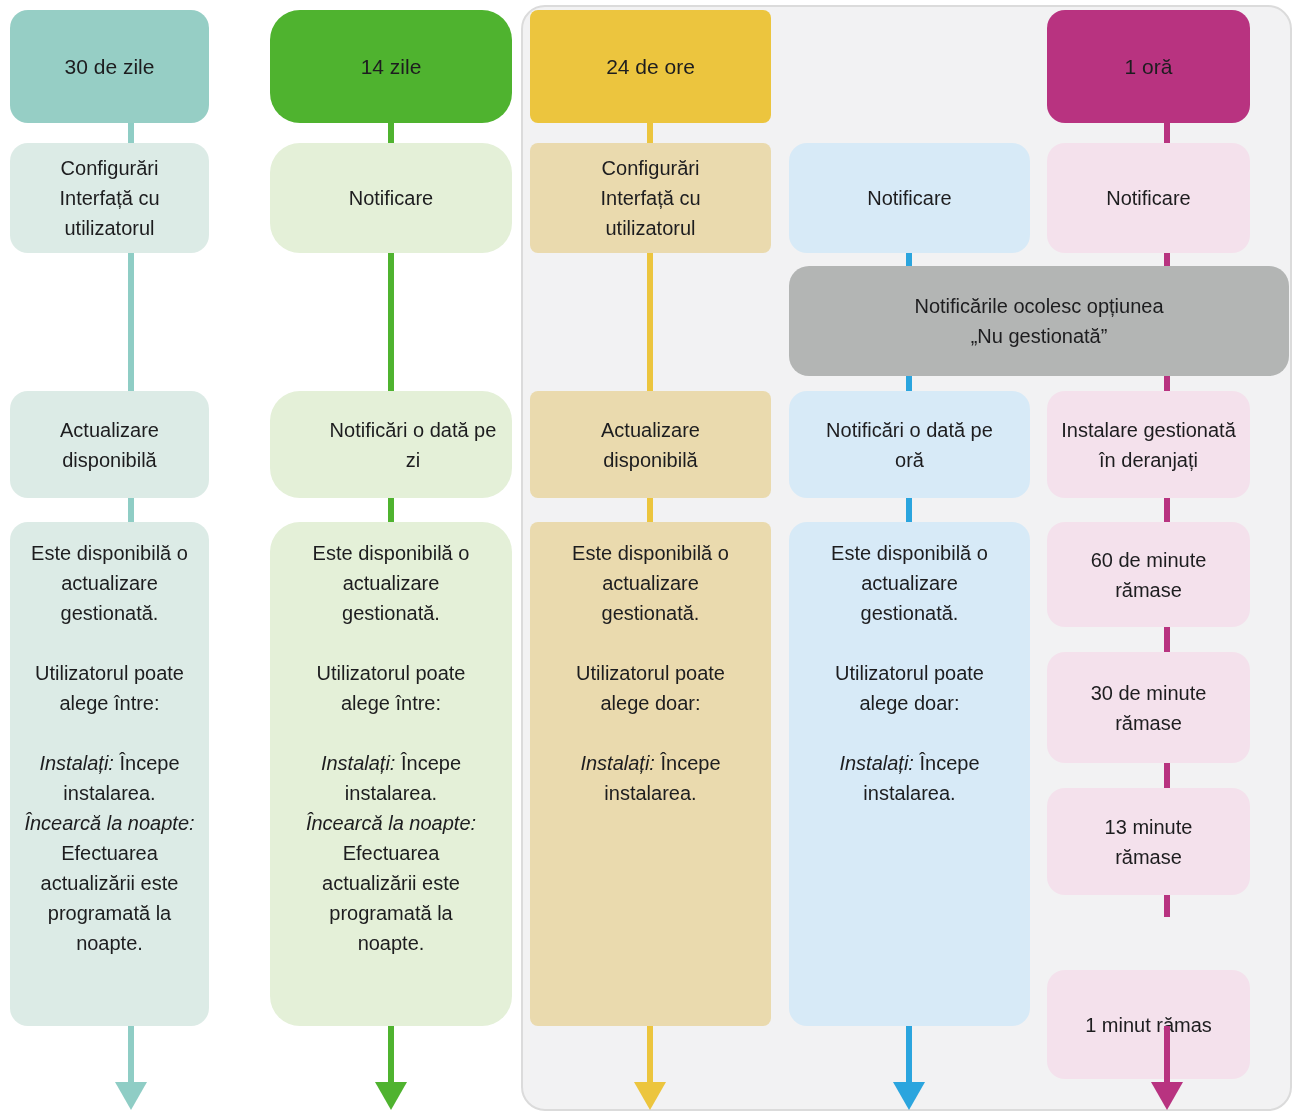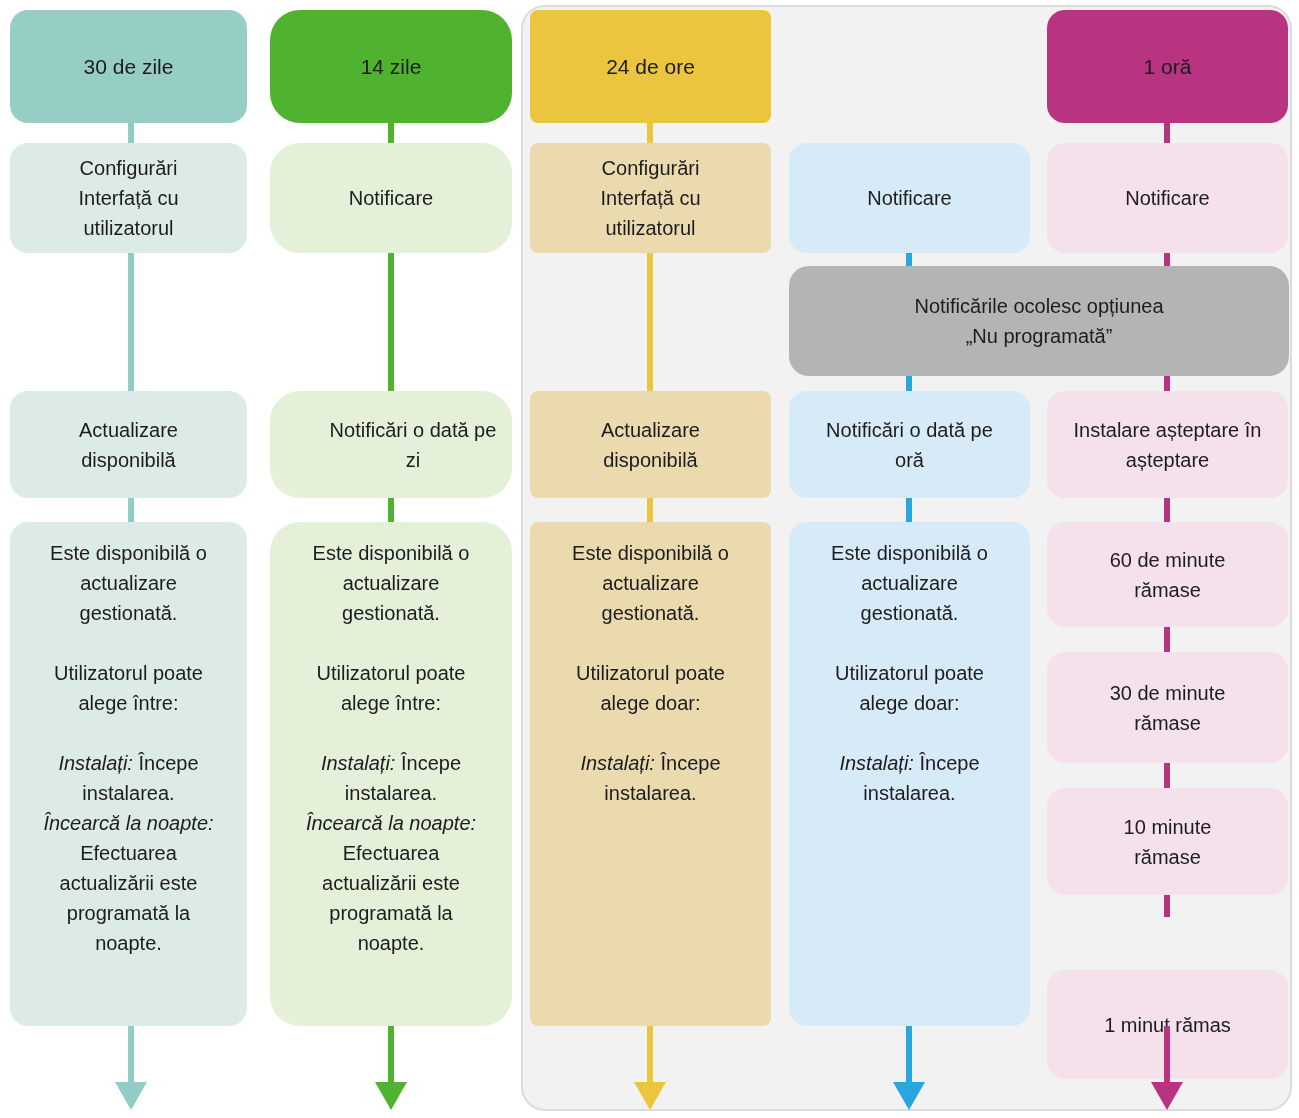--- a/index.html
+++ b/index.html
@@ -9,22 +9,22 @@
   
   .panel{position:absolute;left:521px;top:5px;width:771px;height:1106px;
          background:#F2F2F3;border:2px solid #DBDBDB;border-radius:24px;box-sizing:border-box;}
 
   
   .box{position:absolute;border-radius:18px;display:flex;align-items:center;justify-content:center;
        text-align:center;font-size:20px;line-height:30px;box-sizing:border-box;padding:8px 14px;}
   .tw{display:inline-block;}
 
   
-  .c1{left:10px;width:237px;} .c2{left:270px;width:242px;border-radius:30px;} .c3{left:530px;width:241px;border-radius:8px;}
-  .c4{left:789px;width:241px;} .c5{left:1047px;width:241px;}
+  .c1{left:10px;width:199px;} .c2{left:270px;width:242px;border-radius:30px;} .c3{left:530px;width:241px;border-radius:8px;}
+  .c4{left:789px;width:241px;} .c5{left:1047px;width:203px;}
 
   
   .row-hdr{top:10px;height:113px;font-size:21px;}
   .row-ui{top:143px;height:110px;}
   .row-status{top:391px;height:107px;}
   .row-detail{top:522px;height:504px;flex-direction:column;justify-content:flex-start;padding-top:16px;}
   .row-detail p{margin:0 auto 30px;max-width:190px;}
   .row-detail p:last-child{margin-bottom:0;}
   .row-detail em{font-style:italic;}
 
@@ -139,41 +139,41 @@
   <div class="box c5 row-hdr hdr-5">
     <span class="tw">1 oră</span>
   </div>
   <div class="conn ac-5" style="left:1164px;top:123px;height:20px;"></div>
   <div class="box c5 row-ui bg-5">
     <span class="tw">Notificare</span>
   </div>
   <div class="conn ac-5" style="left:1164px;top:253px;height:13px;"></div>
   <div class="conn ac-5" style="left:1164px;top:375px;height:16px;"></div>
   <div class="box c5 row-status bg-5">
-    <span class="tw" style="max-width:200px;">Instalare așteptare în așteptare</span>
+    <span class="tw" style="max-width:200px;">Instalare gestionată în deranjați</span>
   </div>
   <div class="conn ac-5" style="left:1164px;top:498px;height:24px;"></div>
   <div class="box c5 bg-5" style="top:522px;height:105px;">
     <span class="tw" style="max-width:160px;">60 de minute rămase</span>
   </div>
   <div class="conn ac-5" style="left:1164px;top:627px;height:25px;"></div>
   <div class="box c5 bg-5" style="top:652px;height:111px;align-items:center;">
     <span class="tw" style="max-width:160px;">30 de minute rămase</span>
   </div>
   <div class="conn ac-5" style="left:1164px;top:763px;height:25px;"></div>
   <div class="box c5 bg-5" style="top:788px;height:107px;">
-    <span class="tw" style="max-width:160px;">10 minute rămase</span>
+    <span class="tw" style="max-width:160px;">13 minute rămase</span>
   </div>
   <div class="conn ac-5" style="left:1164px;top:895px;height:22px;"></div>
   <div class="box c5 bg-5" style="top:970px;height:109px;">
     <span class="tw" style="max-width:160px;">1 minut rămas</span>
   </div>
   <div class="shaft ac-5" style="left:1164px;"></div>
   <div class="ahead ah-5" style="left:1151px;"></div>
 
   <div class="note">
     <span>
       <span>Notificările ocolesc opțiunea</span><br>
-      <span>„Nu programată”</span>
+      <span>„Nu gestionată”</span>
     </span>
   </div>
 
 </div>
 
 </body></html>

